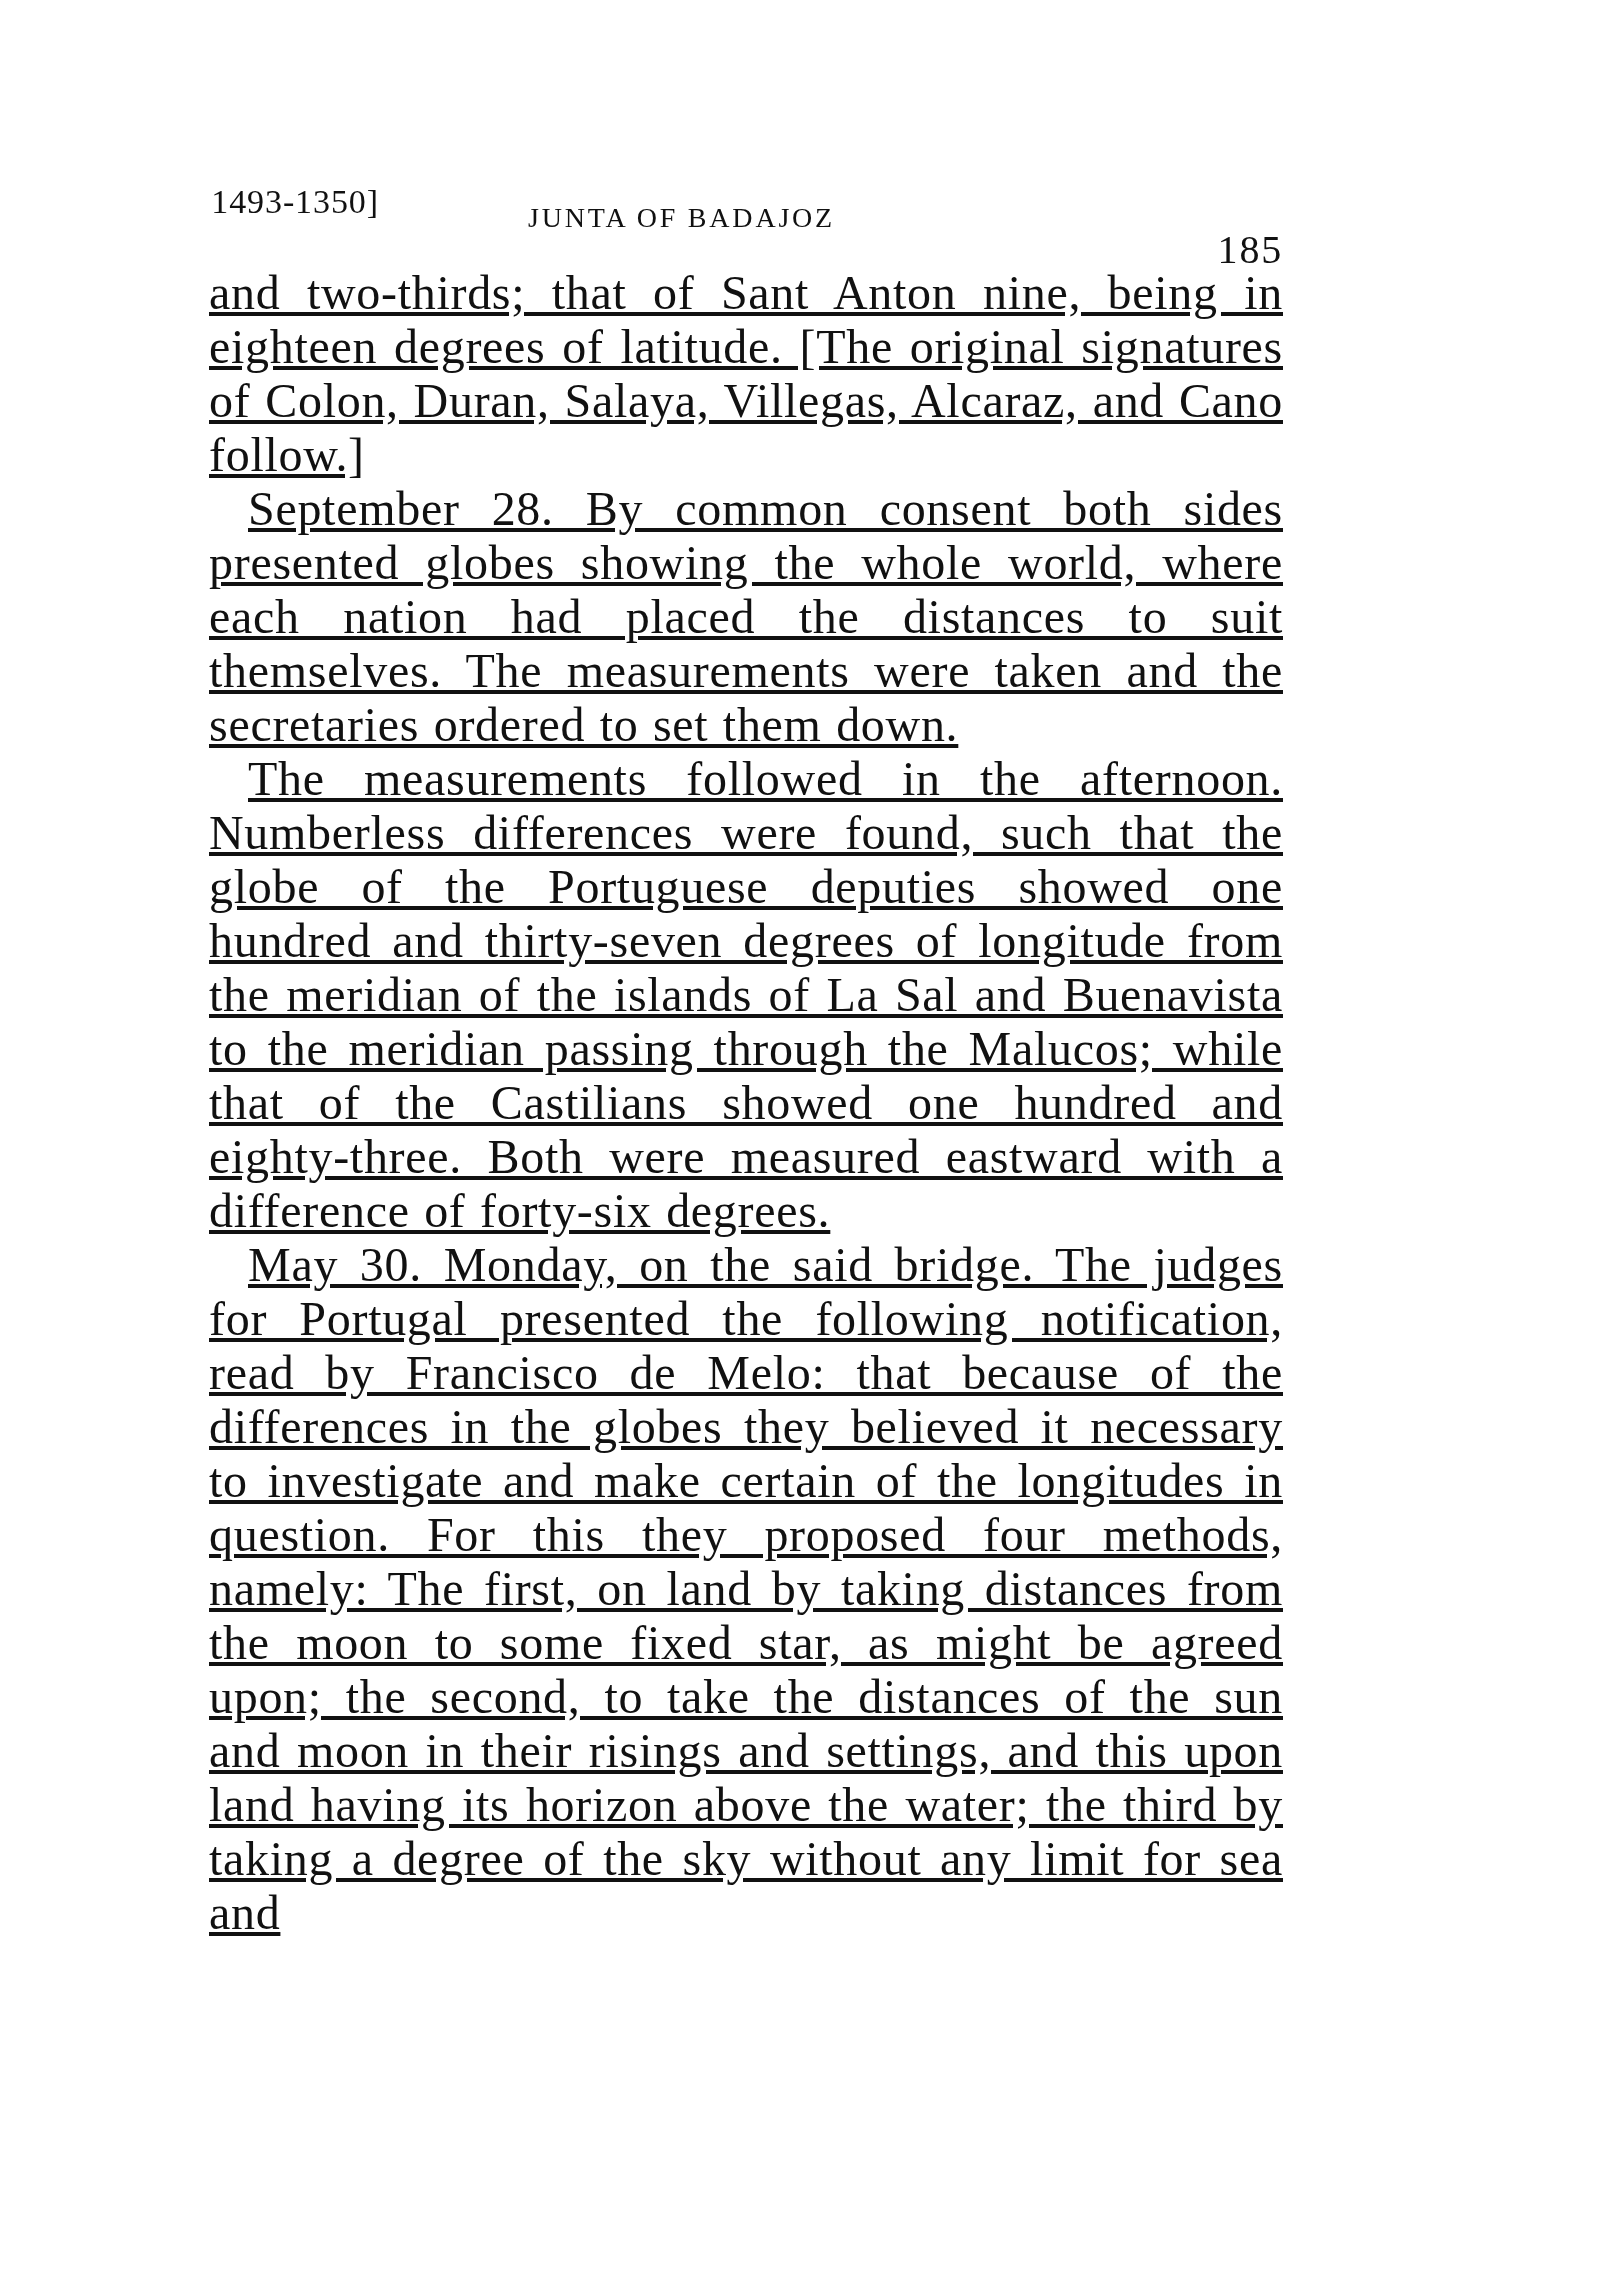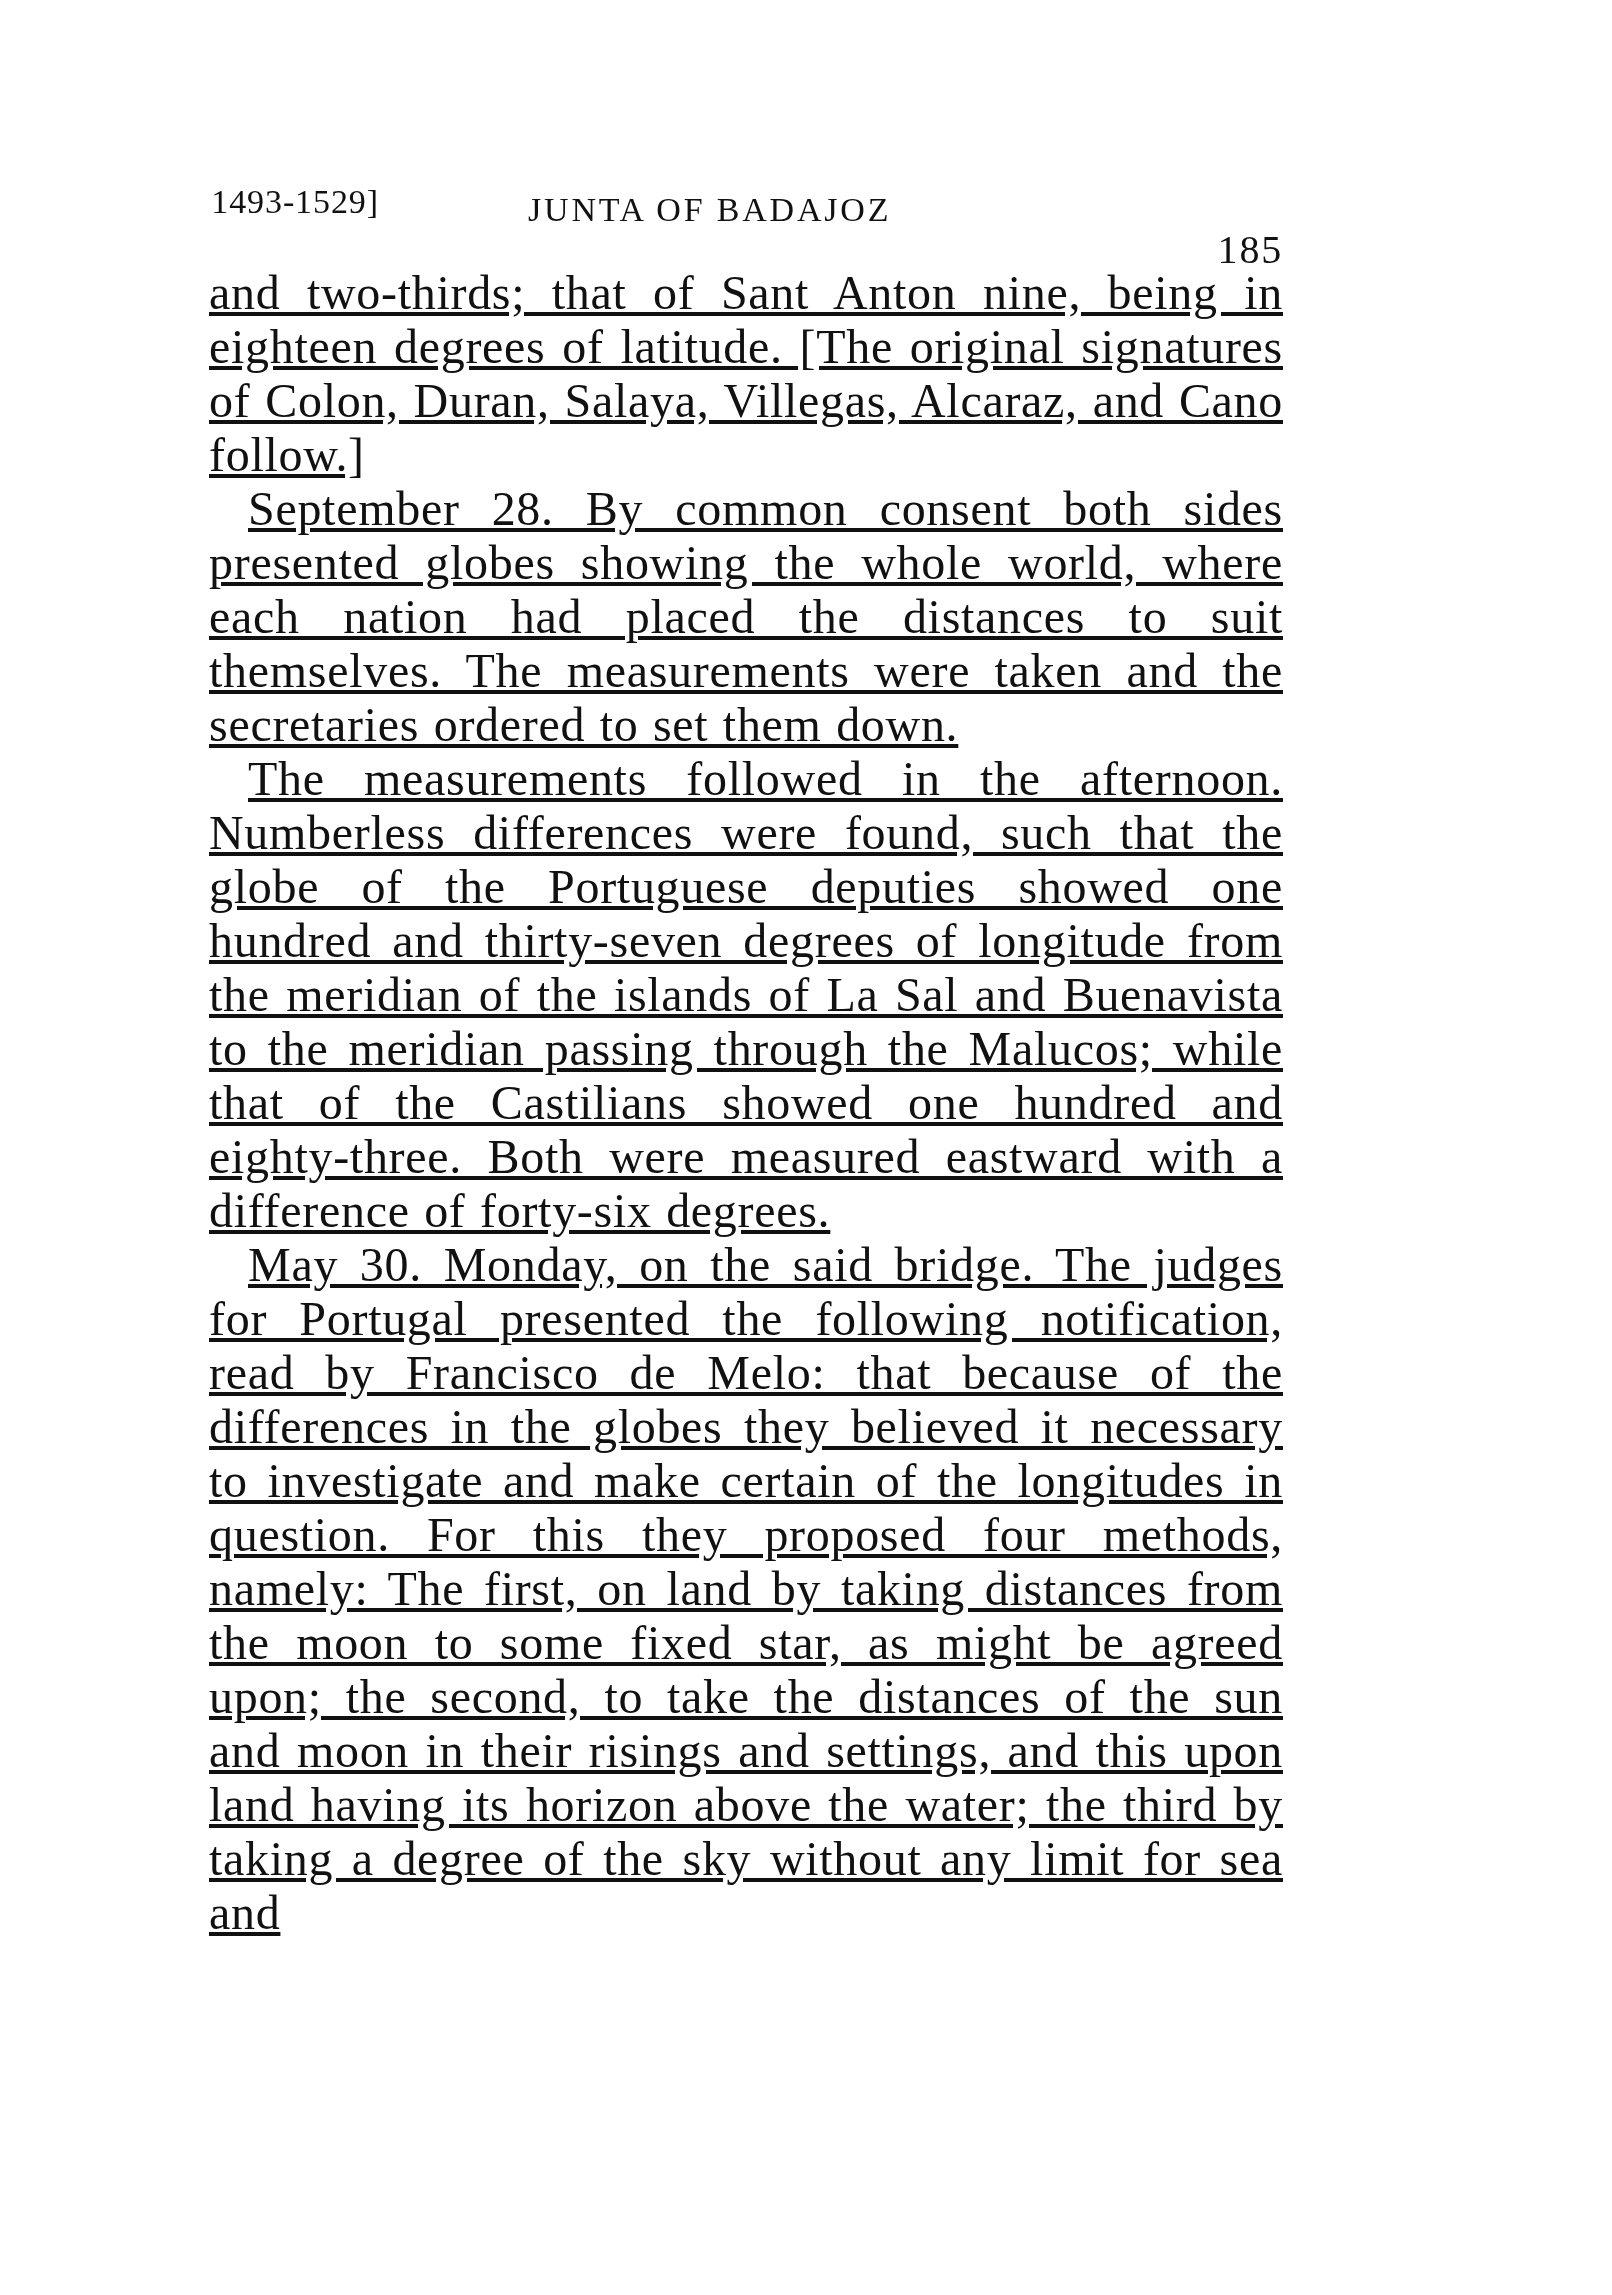--- a/index.html
+++ b/index.html
@@ -30,23 +30,23 @@
     .rh-left {
       position: absolute;
       left: 2.3px;
       top: 0;
       font-size: 34px;
       letter-spacing: 0.9px;
     }
     .rh-center {
       position: absolute;
       left: 319px;
-      top: 8px;
+      top: 16px;
       letter-spacing: 2.8px;
-      font-size: 34px;
+      font-size: 28px;
     }
     .rh-right {
       position: absolute;
       right: 0;
       top: 0;
       font-size: 40px;
       letter-spacing: 1.8px;
       margin-top: 48px;
     }
     .body-text {
@@ -68,21 +68,21 @@
     }
     .para.last-line-left {
       text-align-last: left;
     }
   </style>
 </head>
 <body>
 
 <div class="page">
   <div class="running-head">
-    <span class="rh-left">1493-1529]</span>
+    <span class="rh-left">1493-1350]</span>
     <span class="rh-center">JUNTA OF BADAJOZ</span>
     <span class="rh-right">185</span>
   </div>
 
   <div class="body-text">
     <p class="para last-line-left">and two-thirds; that of Sant Anton nine, being in eighteen degrees of latitude. [The original signatures of Colon, Duran, Salaya, Villegas, Alcaraz, and Cano follow.]</p>
     <p class="para indent last-line-left">September 28. By common consent both sides presented globes showing the whole world, where each nation had placed the distances to suit themselves. The measurements were taken and the secretaries ordered to set them down.</p>
     <p class="para indent last-line-left">The measurements followed in the afternoon. Numberless differences were found, such that the globe of the Portuguese deputies showed one hundred and thirty-seven degrees of longitude from the meridian of the islands of La Sal and Buenavista to the meridian passing through the Malucos; while that of the Castilians showed one hundred and eighty-three. Both were measured eastward with a difference of forty-six degrees.</p>
     <p class="para indent" style="text-align-last: justify;">May 30. Monday, on the said bridge. The judges for Portugal presented the following notification, read by Francisco de Melo: that because of the differences in the globes they believed it necessary to investigate and make certain of the longitudes in question. For this they proposed four methods, namely: The first, on land by taking distances from the moon to some fixed star, as might be agreed upon; the second, to take the distances of the sun and moon in their risings and settings, and this upon land having its horizon above the water; the third by taking a degree of the sky without any limit for sea and</p>
   </div>

